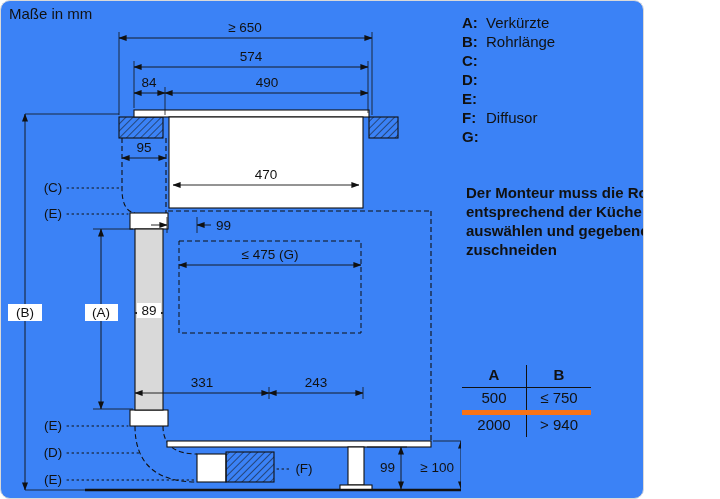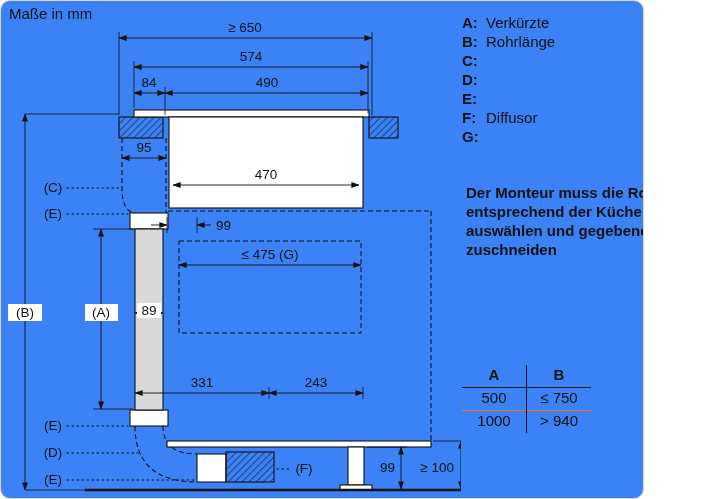--- a/index.html
+++ b/index.html
@@ -21,21 +21,21 @@
   .dtxt{font-family:"Liberation Sans",sans-serif;font-size:13.5px;fill:#111;}
   .right-col{position:absolute;left:461px;top:12px;width:252px;}
   .legend{position:absolute;left:0;top:0;font-size:15px;line-height:19px;}
   .legend-row{display:flex;}
   .lkey{font-weight:bold;width:24px;flex:none;}
   .note{position:absolute;left:4px;top:170px;width:252px;margin:0;font-size:15px;line-height:19px;font-weight:bold;}
   table.size{position:absolute;left:0;top:352px;border-collapse:collapse;font-size:15px;}
   table.size th,table.size td{width:64px;text-align:center;padding:1px 0 4px;}
   table.size th{font-weight:bold;}
   table.size thead tr{border-bottom:1px solid #111;}
-  table.size tbody tr:first-child{border-bottom:1px solid #f97316;}
+  table.size tbody tr:first-child{border-bottom:5px solid #f97316;}
   table.size th:first-child,table.size td:first-child{border-right:1px solid #111;}
 </style>
 </head>
 <body>
 
 <div class="page">
 
   <div class="title">Maße in mm</div>
 
   <svg class="drawing" width="460" height="499" viewBox="0 0 460 499">
@@ -240,21 +240,21 @@
           <th>A</th>
           <th>B</th>
         </tr>
       </thead>
       <tbody>
         <tr>
           <td>500</td>
           <td>≤ 750</td>
         </tr>
         <tr>
-          <td>1000</td>
+          <td>2000</td>
           <td>&gt; 940</td>
         </tr>
       </tbody>
     </table>
 
   </div>
 
 </div>
 
 </body></html>

